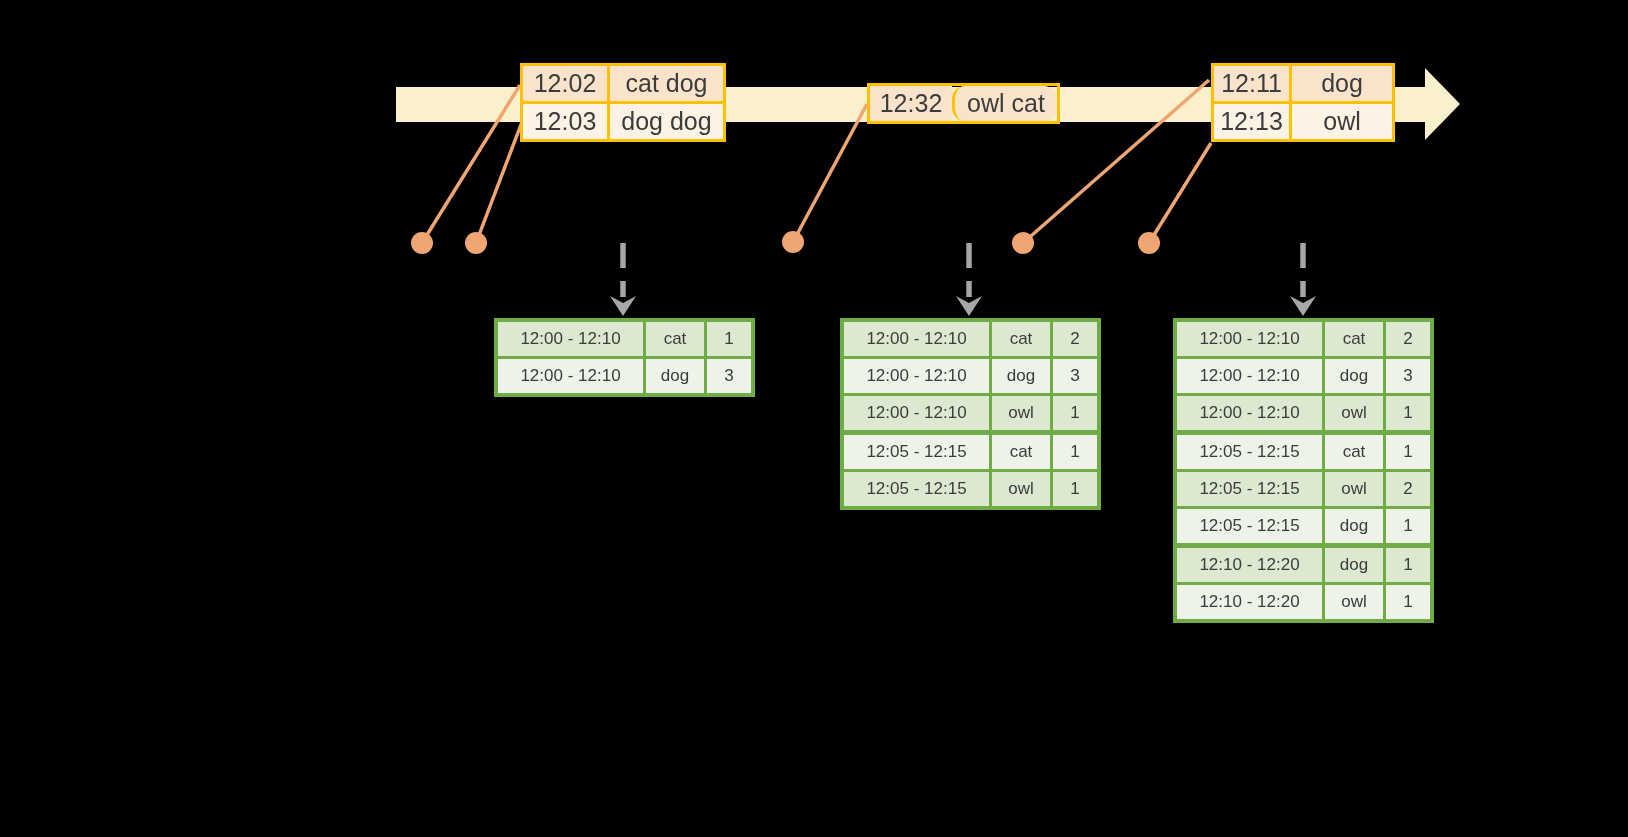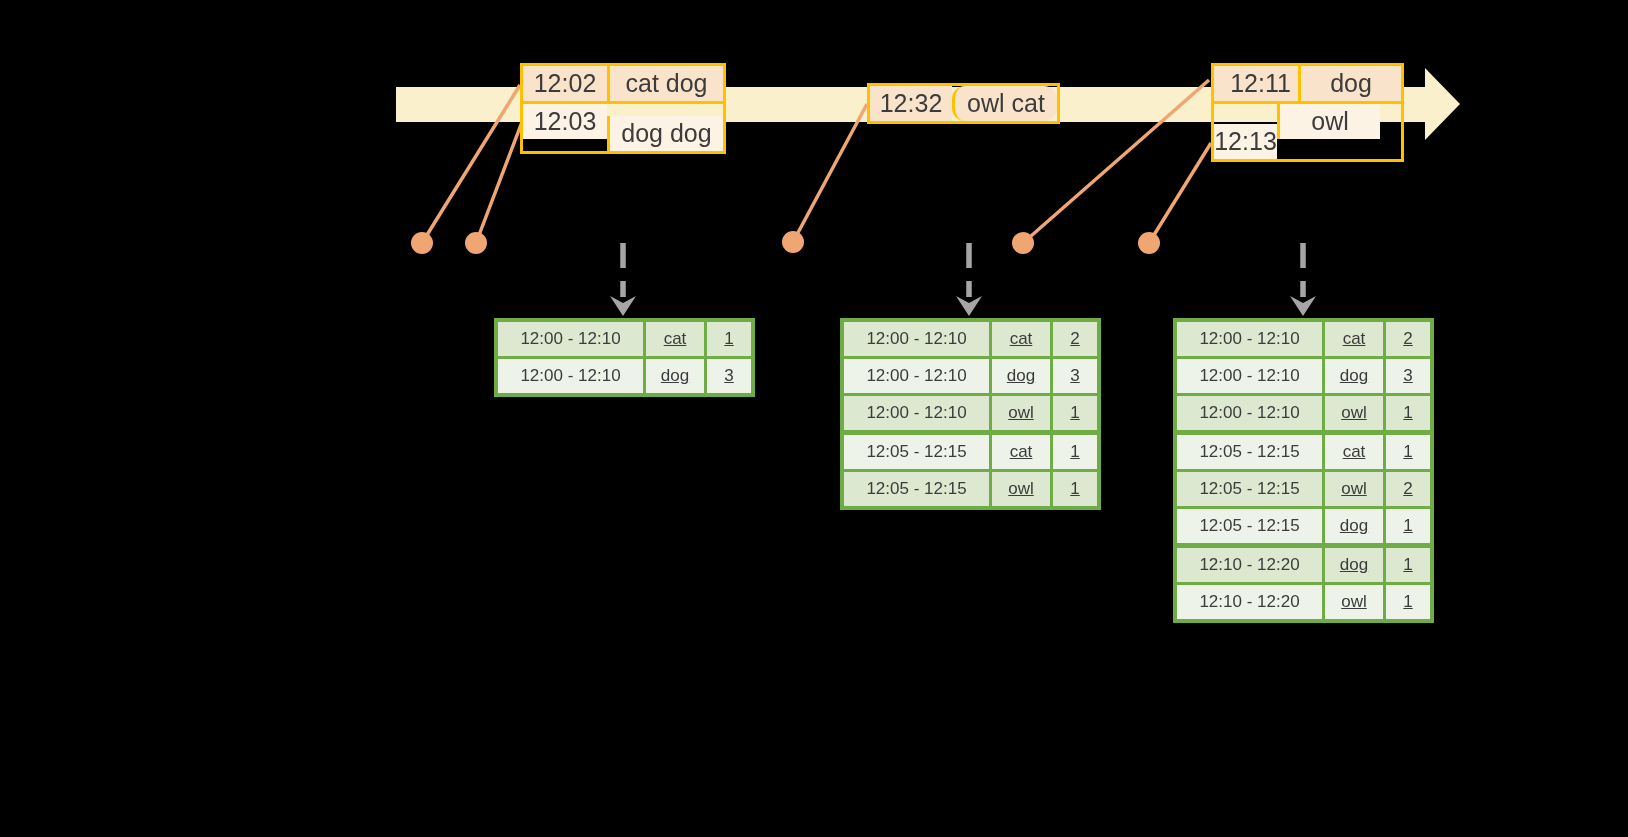--- a/index.html
+++ b/index.html
@@ -31,21 +31,21 @@
     border:4px solid var(--result-border,#6fac46);
     box-sizing:border-box;
   }
   .r-row{display:flex;}
   .r-row + .r-row{border-top:3px solid var(--result-border,#6fac46);}
   .r-row.group-start{border-top:5px solid var(--result-border,#6fac46);}
   .r-cell{
     height:34px;line-height:34px;text-align:center;
     font-size:17px;white-space:nowrap;overflow:hidden;
   }
-  .r-cell + .r-cell{border-left:3px solid var(--result-border,#6fac46);text-decoration:underline;}
+  .r-cell + .r-cell{border-left:3px solid var(--result-border,#6fac46);}
   .r-row.odd  .r-cell{background:var(--result-row-odd,#dce8d0);}
   .r-row.even .r-cell{background:var(--result-row-even,#eef3e9);}
 </style>
 </head>
 <body>
 
 <div class="stage">
   <svg id="overlay" width="1628" height="837" viewBox="0 0 1628 837">
       <rect x="396" y="87" width="1029" height="35" fill="#fbf0cc"></rect>
       <polygon points="1425,68 1460,104 1425,140" fill="#fbf0cc"></polygon>
@@ -67,36 +67,36 @@
       <polygon points="1290,296 1303,303 1316,296 1303,316" fill="#a6a6a6"></polygon>
     </svg>
   <div id="tables-layer">
       <div class="event-table" style="left: 520px; top: 63px;">
         <div class="e-row odd">
           <div class="e-cell" style="width: 84px;">12:02</div>
           <div class="e-cell" style="width: 113px;">cat dog</div>
         </div>
         <div class="e-row even">
           <div class="e-cell" style="width: 84px;">12:03</div>
-          <div class="e-cell" style="width: 113px; margin-top: 12px;">dog dog</div>
+          <div class="e-cell" style="width: 113px;">dog dog</div>
         </div>
       </div>
       <div class="event-table" style="left: 867px; top: 83px;">
         <div class="e-row odd">
           <div class="e-cell" style="width: 82px;">12:32</div>
           <div class="e-cell" style="width: 102px; border-radius: 13px;">owl cat</div>
         </div>
       </div>
       <div class="event-table" style="left: 1211px; top: 63px;">
         <div class="e-row odd">
-          <div class="e-cell" style="width: 75px; padding-left: 9px;">12:11</div>
+          <div class="e-cell" style="width: 75px;">12:11</div>
           <div class="e-cell" style="width: 100px;">dog</div>
         </div>
         <div class="e-row even">
-          <div class="e-cell" style="width: 63px; margin-top: 20px;">12:13</div>
+          <div class="e-cell" style="width: 75px;">12:13</div>
           <div class="e-cell" style="width: 100px;">owl</div>
         </div>
       </div>
       <div class="result-table" style="left: 494px; top: 318px;">
         <div class="r-row odd">
           <div class="r-cell" style="width: 145px;">12:00 - 12:10</div>
           <div class="r-cell" style="width: 58px;">cat</div>
           <div class="r-cell" style="width: 44px;">1</div>
         </div>
         <div class="r-row even">

